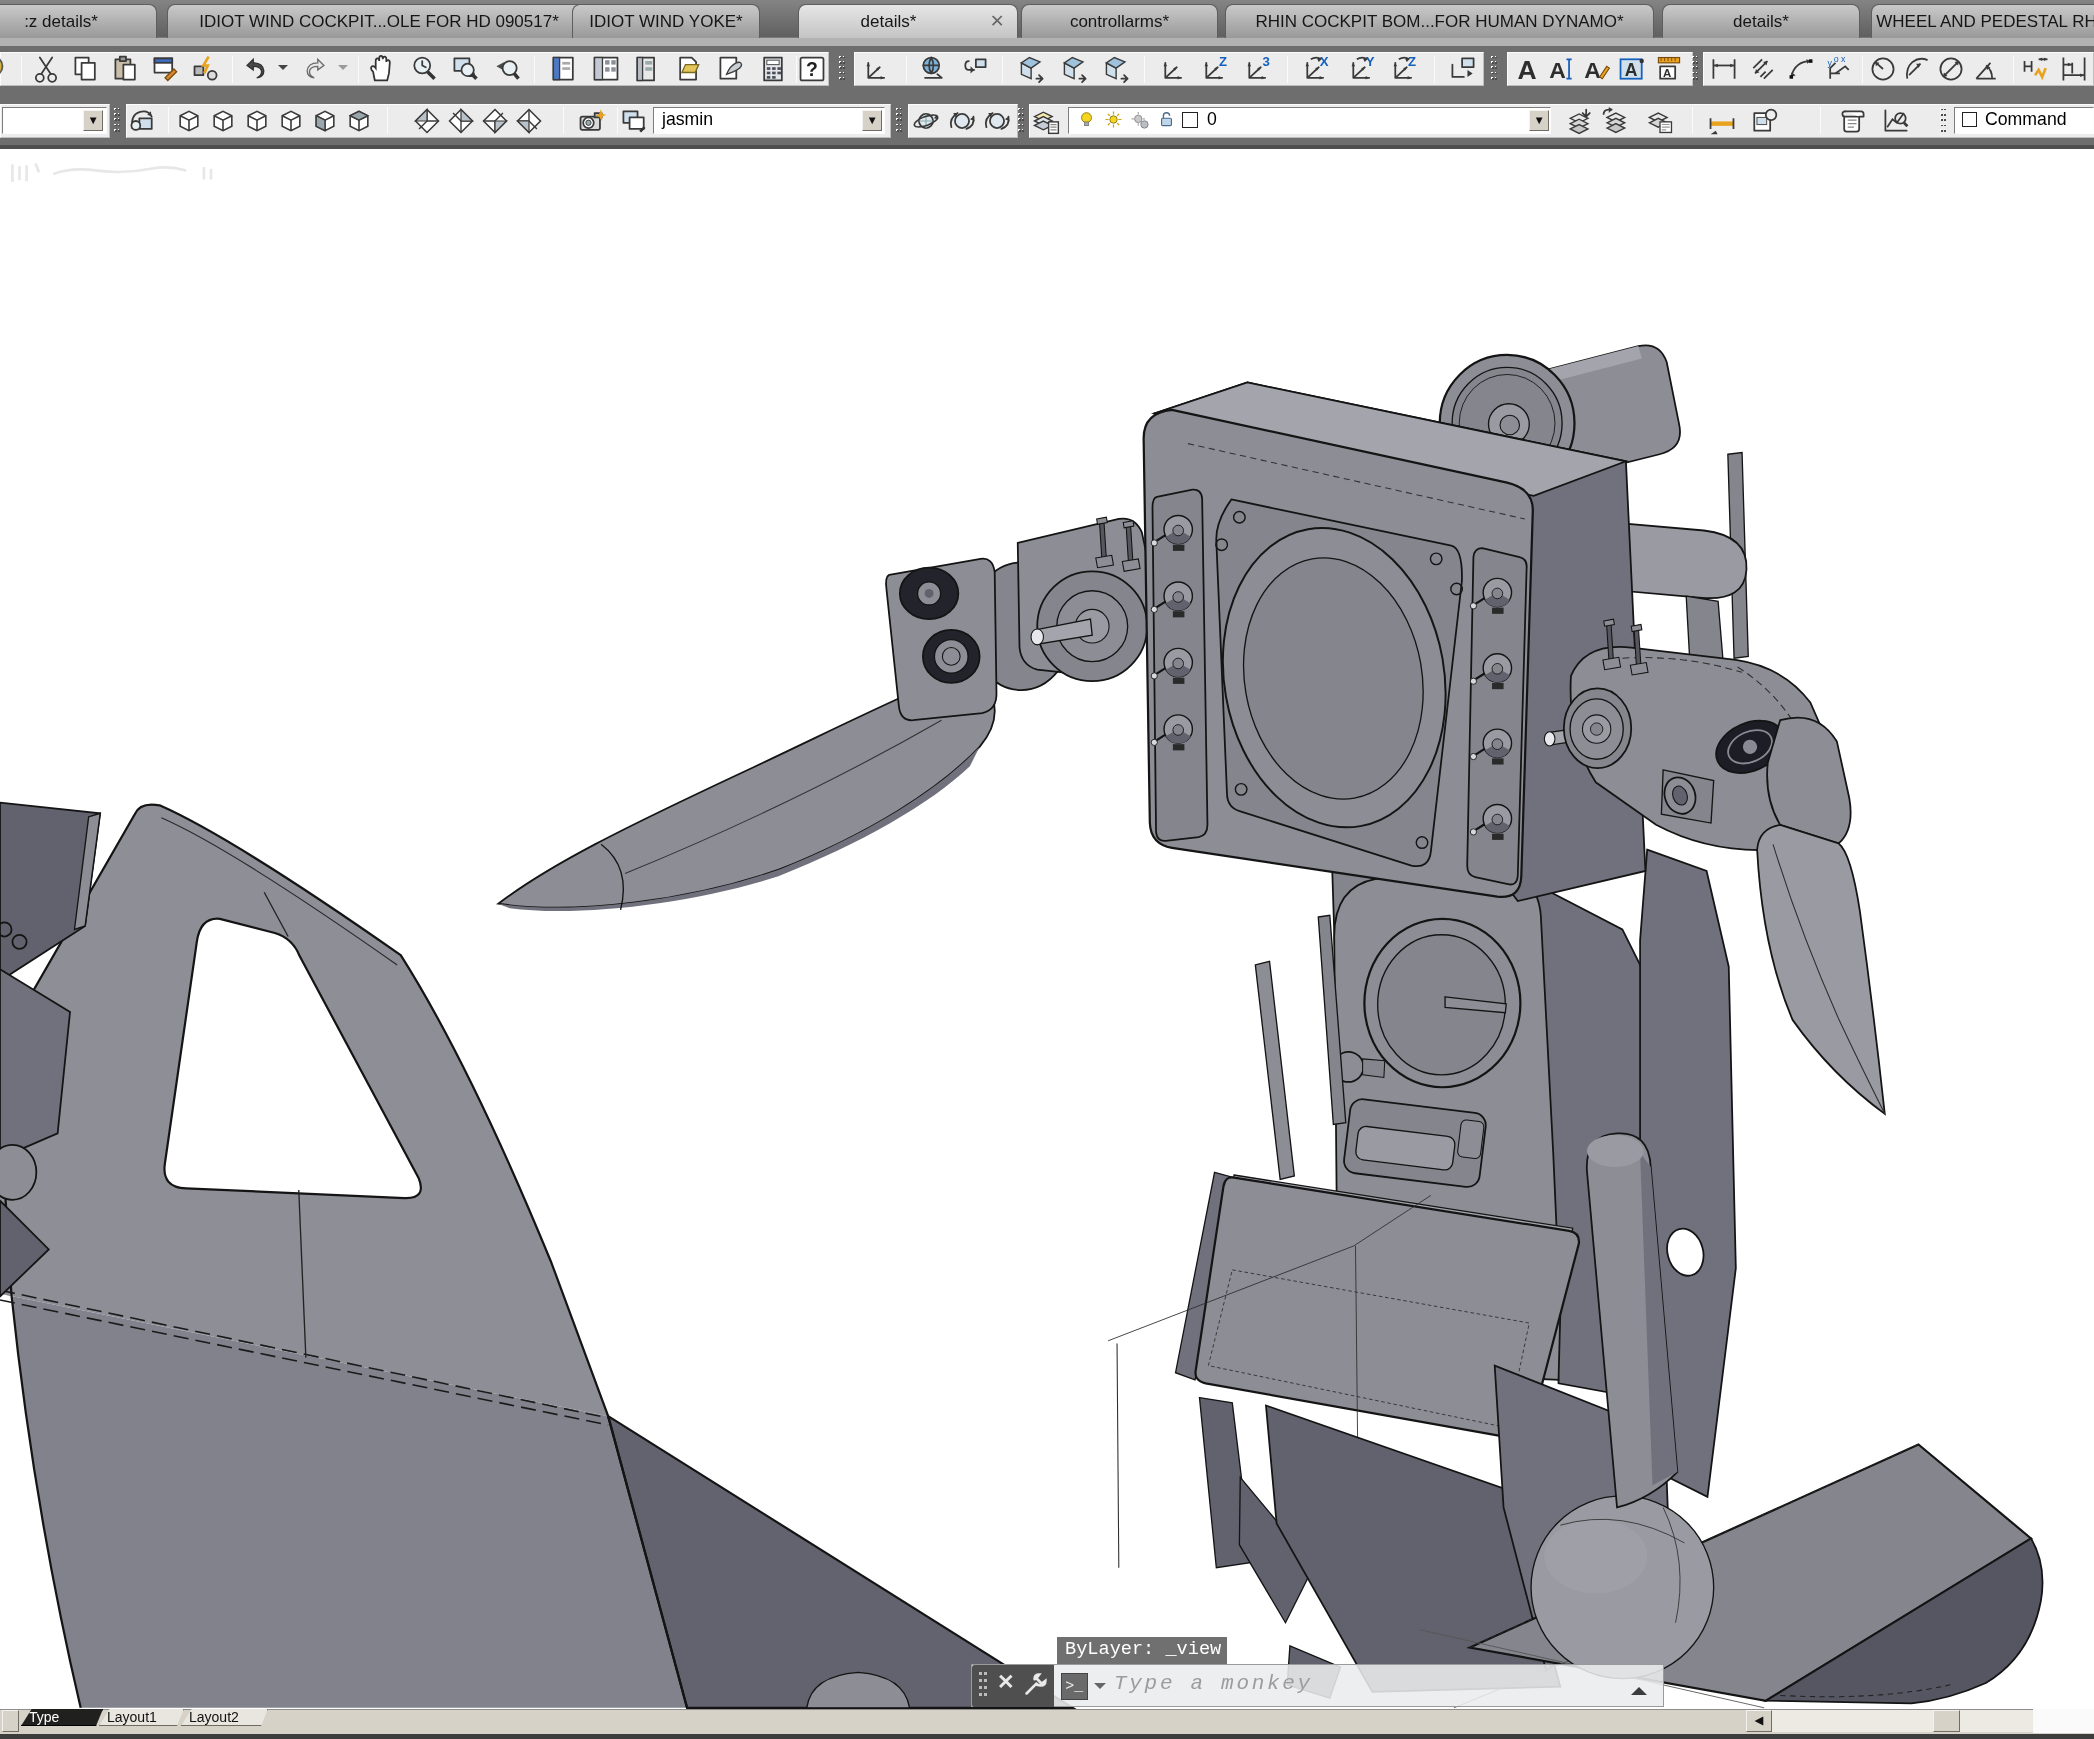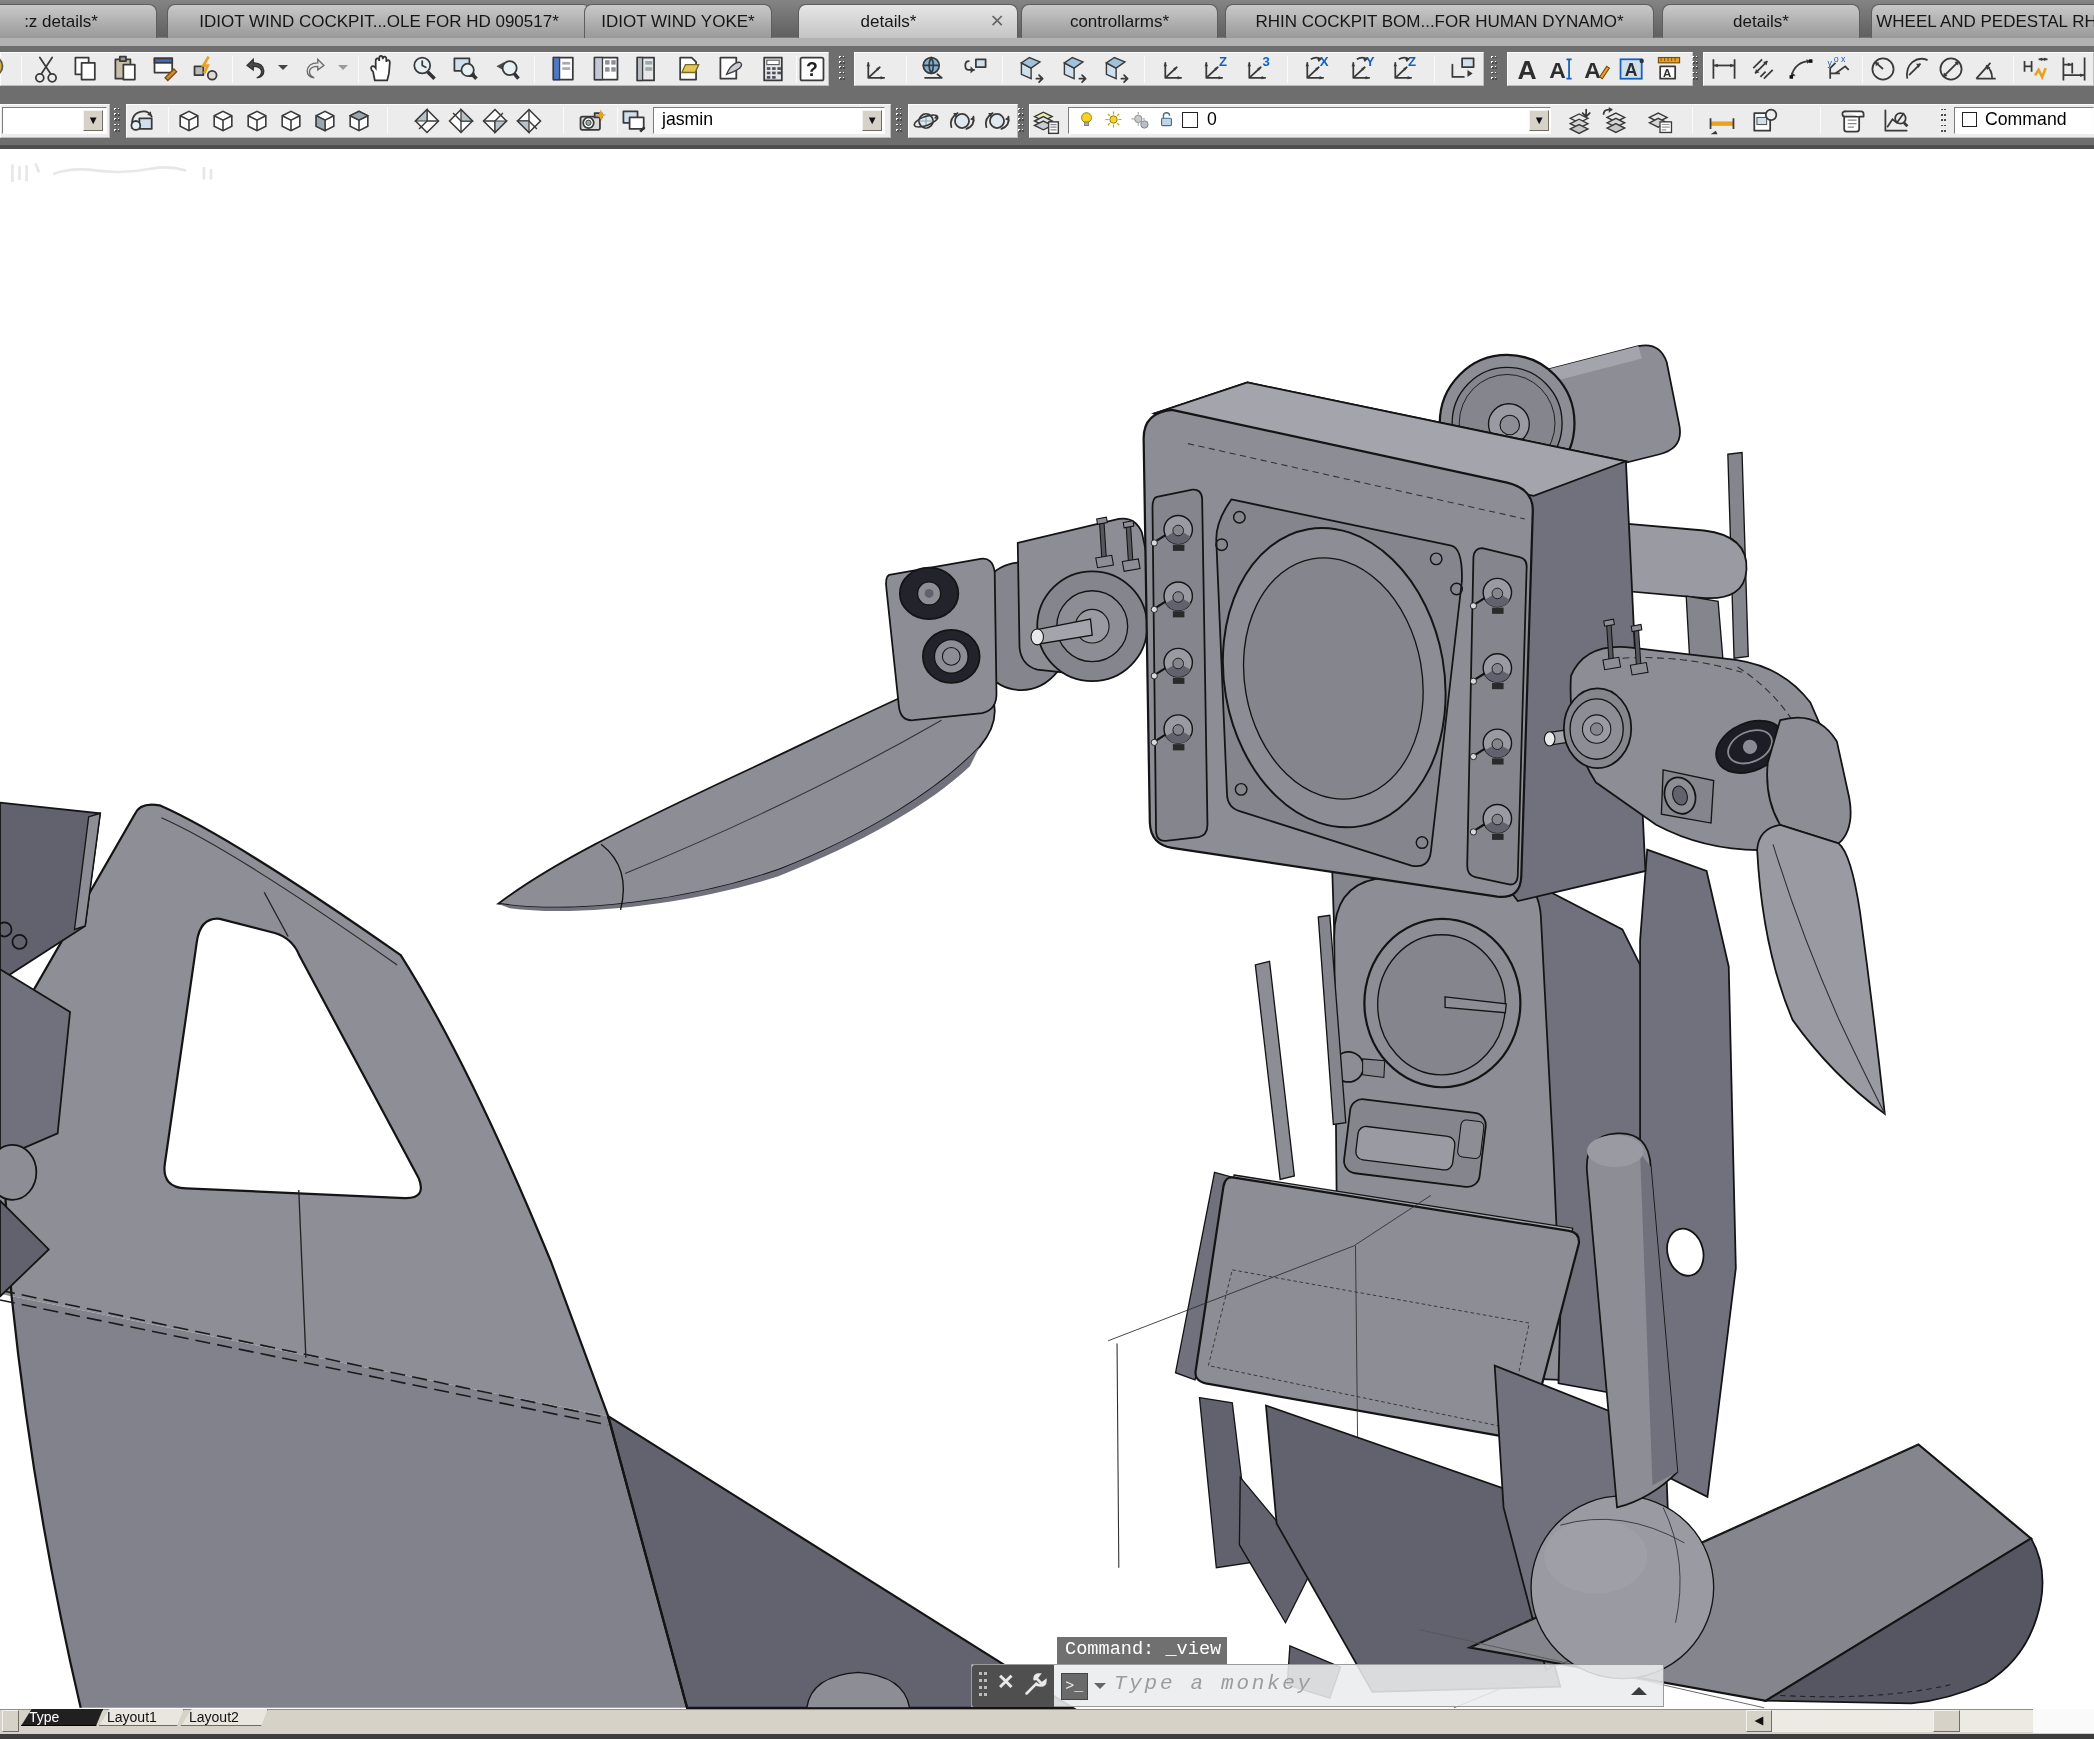--- a/index.html
+++ b/index.html
@@ -25,21 +25,21 @@
 #botstrip{left:0;top:1734px;width:2094px;height:5.3px;background:#3d3d3d}
 .combo{position:absolute;background:#fff;border:1.8px solid;border-color:#7d7d7d #fdfdfd #fdfdfd #7d7d7d}
 .cbtn{position:absolute;background:#d6d2c8;border:1.8px solid;border-color:#f4f2ee #716d64 #716d64 #f4f2ee;color:#111;text-align:center}
 .cmdlab{position:absolute;background:rgba(104,104,104,.95);color:#ffffff;
  font-family:"Liberation Mono",monospace;font-size:18.6px;line-height:26px;padding-left:8px}
 #cmdbar{position:absolute;background:rgba(235,236,237,.88);border:0.9px solid #9a9a9a}
 </style></head><body>
 <div id="tabbar" class="abs"></div>
 <div class="tab" style="left:-35px;width:192px">:z details*</div>
 <div class="tab" style="left:167px;width:424px">IDIOT WIND COCKPIT...OLE FOR HD 090517*</div>
-<div class="tab" style="left:584px;width:188px">IDIOT WIND YOKE*</div>
+<div class="tab" style="left:572px;width:188px">IDIOT WIND YOKE*</div>
 <div class="tab act" style="left:798px;width:220px">
     <span style="position:absolute;left:0;right:39px;top:0;bottom:0">details*</span>
     <span style="position:absolute;right:12.4px;top:-0.9px;color:#666;font-size:17.7px">✕</span>
   </div>
 <div class="tab" style="left:1021px;width:197px">controllarms*</div>
 <div class="tab" style="left:1225px;width:429px">RHIN COCKPIT BOM...FOR HUMAN DYNAMO*</div>
 <div class="tab" style="left:1662px;width:198px">details*</div>
 <div class="tab" style="left:1871px;width:248px">WHEEL AND PEDESTAL RHIN</div>
 <div id="tabband" class="abs"></div>
 <div id="row1bg" class="abs"></div>
@@ -832,21 +832,21 @@
       <path d="M2008 1912 Q2120 1918 2200 1900" stroke="#222" stroke-width="1.2" stroke-dasharray="6 5" fill="none"></path>
       <path d="M1602 1838 L1990 1926 M1640 1926 L1860 1836" stroke="#555" stroke-width="1" fill="none"></path>
       <circle cx="1830" cy="1790" r="103" fill="#9a9aa3" stroke="#141414" stroke-width="1.5"></circle>
       <ellipse cx="1800" cy="1755" rx="58" ry="42" fill="#a4a4ad" opacity="0.55"></ellipse>
       <path d="M1760 1720 Q1830 1700 1900 1740" stroke="#333" stroke-width="1" fill="none"></path>
       <path d="M1876 1700 Q1905 1760 1890 1830" stroke="#333" stroke-width="1" fill="none"></path>
       <path d="M1790 1320 Q1788 1280 1824 1278 Q1860 1276 1862 1316 L1892 1660 Q1862 1690 1824 1700 Z" fill="#8d8d96" stroke="#141414" stroke-width="2"></path>
       <path d="M1850 1300 L1862 1316 L1892 1660 L1864 1675 Z" fill="#71717d"></path>
       <ellipse cx="1822" cy="1298" rx="32" ry="18" fill="#9a9aa3"></ellipse>
     </svg>
-<div class="cmdlab" style="left:1057px;top:1488px;width:170px;height:26.6px">Command: _view</div>
+<div class="cmdlab" style="left:1057px;top:1488px;width:170px;height:26.6px">ByLayer: _view</div>
 <div id="cmdbar" style="left:971px;top:1515px;width:693px;height:43px">
 <div style="position:absolute;left:0;top:0;width:82px;height:42px;background:#4f4f4f;border-radius:2.7px 0 0 2.7px">
 <div style="position:absolute;left:7px;top:7px;width:2.7px;height:2.7px;background:#bbb"></div>
 <div style="position:absolute;left:12.4px;top:7px;width:2.7px;height:2.7px;background:#bbb"></div>
 <div style="position:absolute;left:7px;top:14px;width:2.7px;height:2.7px;background:#bbb"></div>
 <div style="position:absolute;left:12.4px;top:14px;width:2.7px;height:2.7px;background:#bbb"></div>
 <div style="position:absolute;left:7px;top:21px;width:2.7px;height:2.7px;background:#bbb"></div>
 <div style="position:absolute;left:12.4px;top:21px;width:2.7px;height:2.7px;background:#bbb"></div>
 <div style="position:absolute;left:7px;top:28px;width:2.7px;height:2.7px;background:#bbb"></div>
 <div style="position:absolute;left:12.4px;top:28px;width:2.7px;height:2.7px;background:#bbb"></div>

